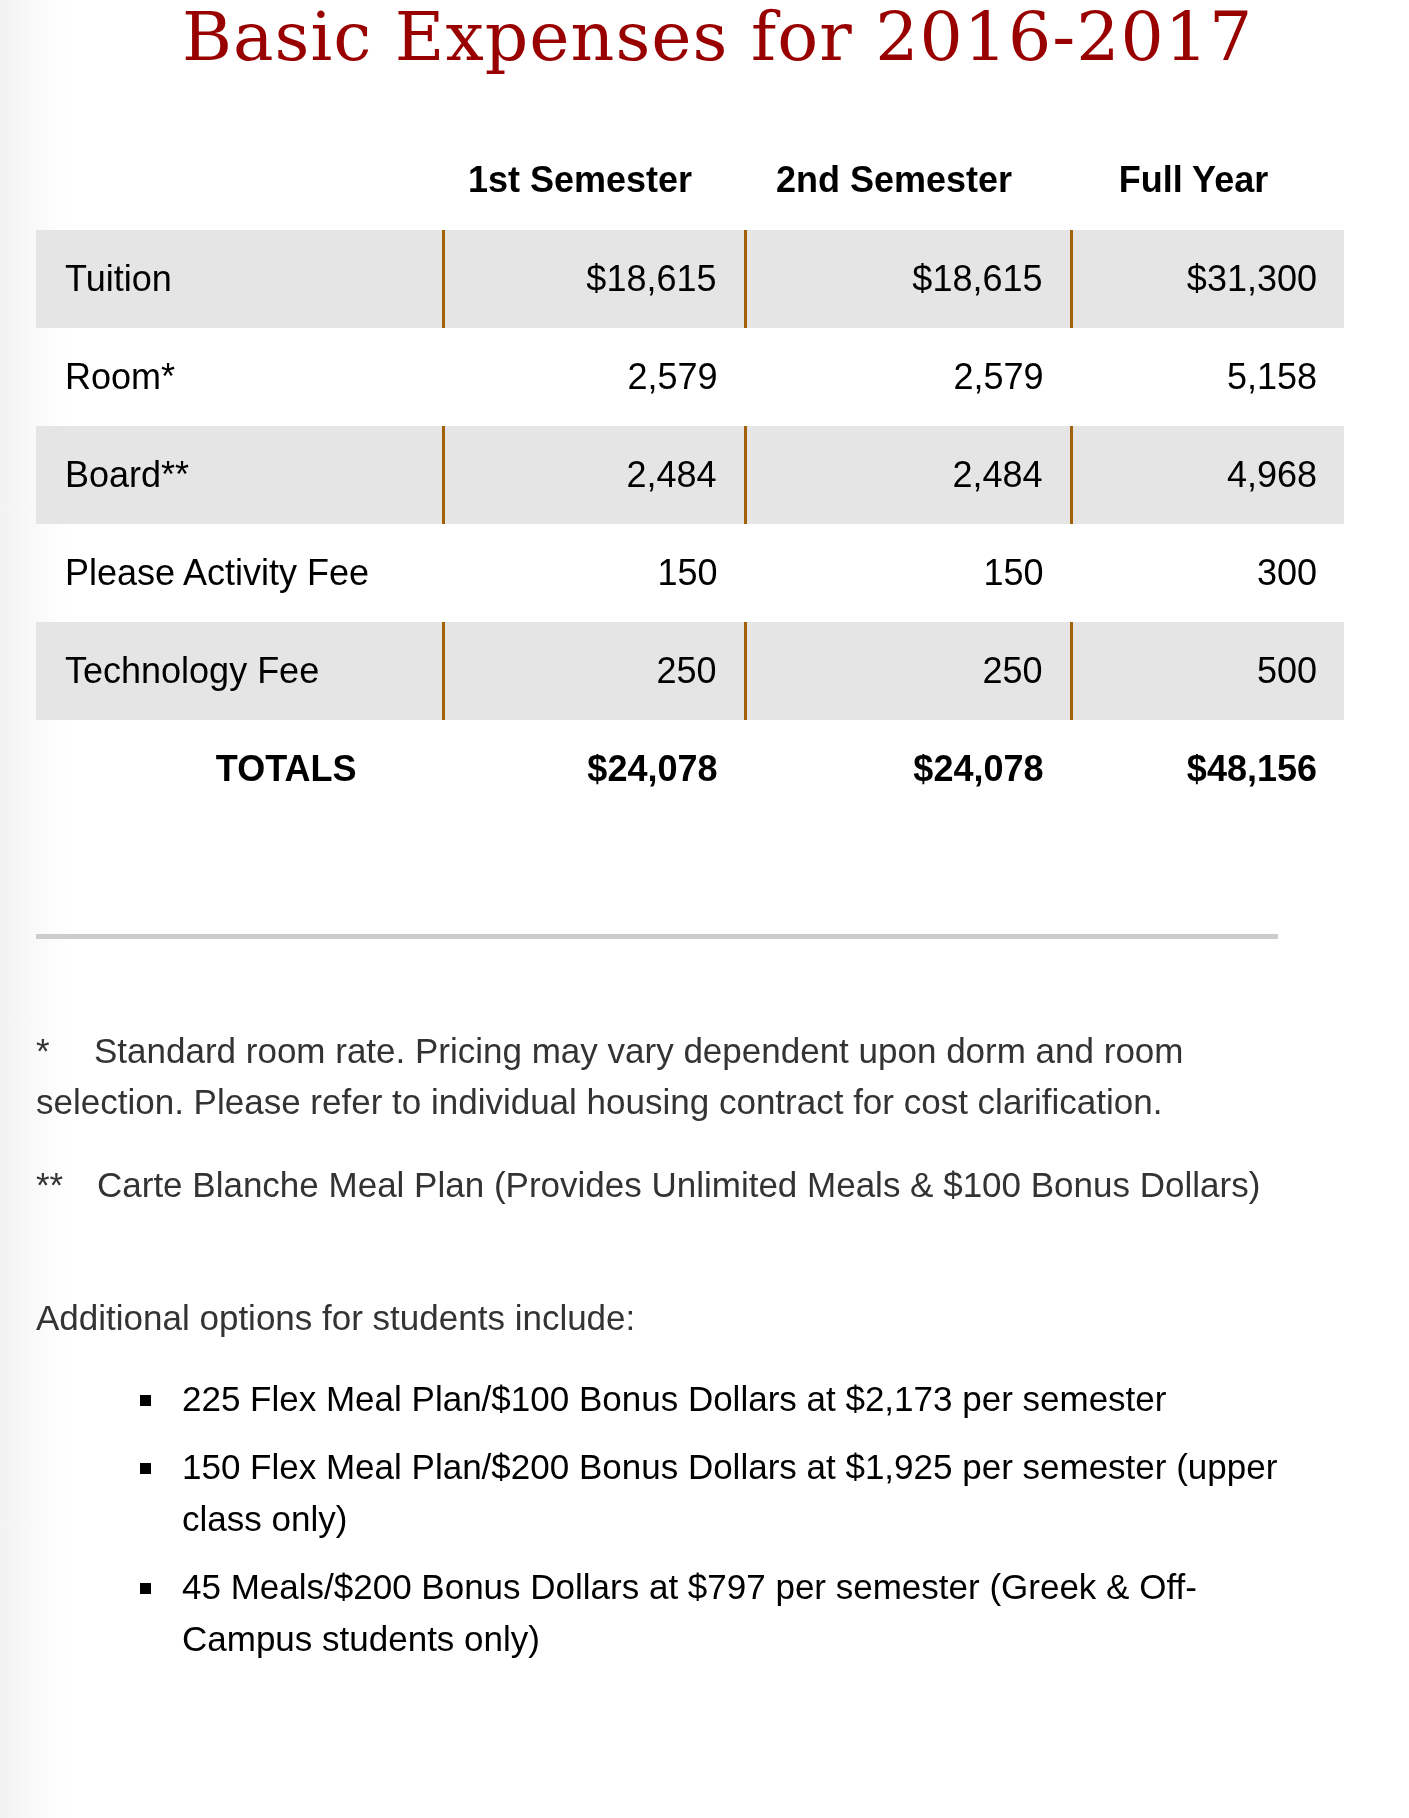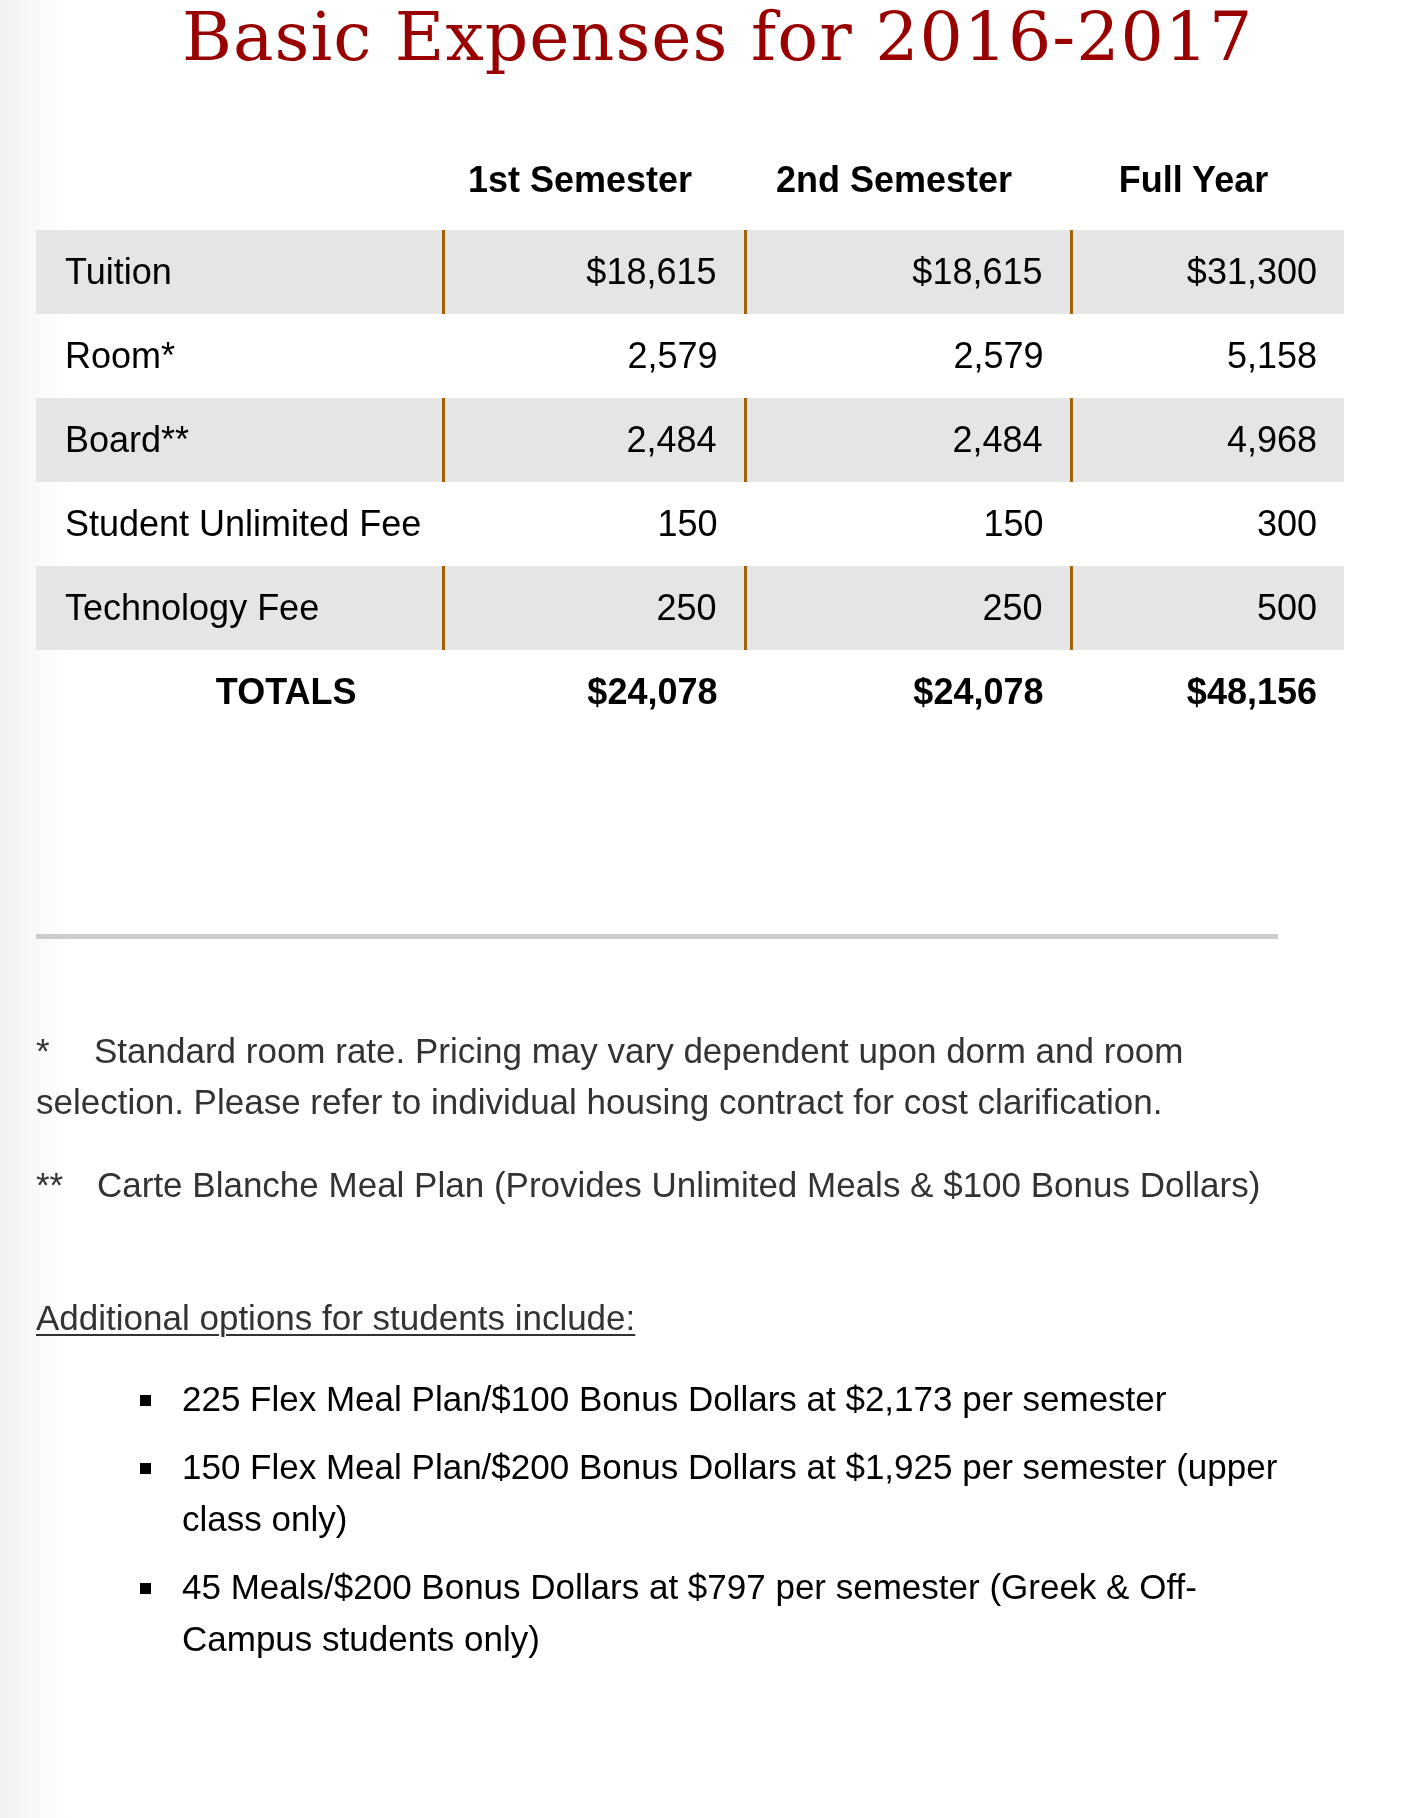--- a/index.html
+++ b/index.html
@@ -39,21 +39,21 @@
     .expense-table th {
       height: 100px;
       font-size: 36px;
       font-weight: bold;
       text-align: center;
       padding: 0 28px 0 0;
       vertical-align: middle;
       white-space: nowrap;
     }
     .expense-table td {
-      height: 84px;
+      height: 98px;
       font-size: 36px;
       vertical-align: middle;
       padding: 0;
       white-space: nowrap;
     }
     .expense-table tr.shaded td {
       background: #e5e5e5;
     }
     .expense-table td + td {
       border-left: 3px solid #a16207;
@@ -109,21 +109,20 @@
     .footnote-board .marker { width: 61px; }
 
     .options-heading {
       position: absolute;
       left: 36px;
       top: 1292px;
       margin: 0;
       font-size: 35px;
       line-height: 51px;
       color: #333333;
-      text-decoration: underline;
       text-decoration-thickness: 2px;
       text-underline-offset: 4px;
       white-space: nowrap;
     }
     .options-list {
       position: absolute;
       left: 182px;
       top: 1373px;
       width: 1100px;
       margin: 0;
@@ -179,21 +178,21 @@
       <td class="amount">2,579</td>
       <td class="amount">5,158</td>
     </tr>
     <tr class="shaded">
       <td class="label">Board**</td>
       <td class="amount">2,484</td>
       <td class="amount">2,484</td>
       <td class="amount">4,968</td>
     </tr>
     <tr class="plain">
-      <td class="label">Student Unlimited Fee</td>
+      <td class="label">Please Activity Fee</td>
       <td class="amount">150</td>
       <td class="amount">150</td>
       <td class="amount">300</td>
     </tr>
     <tr class="shaded">
       <td class="label">Technology Fee</td>
       <td class="amount">250</td>
       <td class="amount">250</td>
       <td class="amount">500</td>
     </tr>

